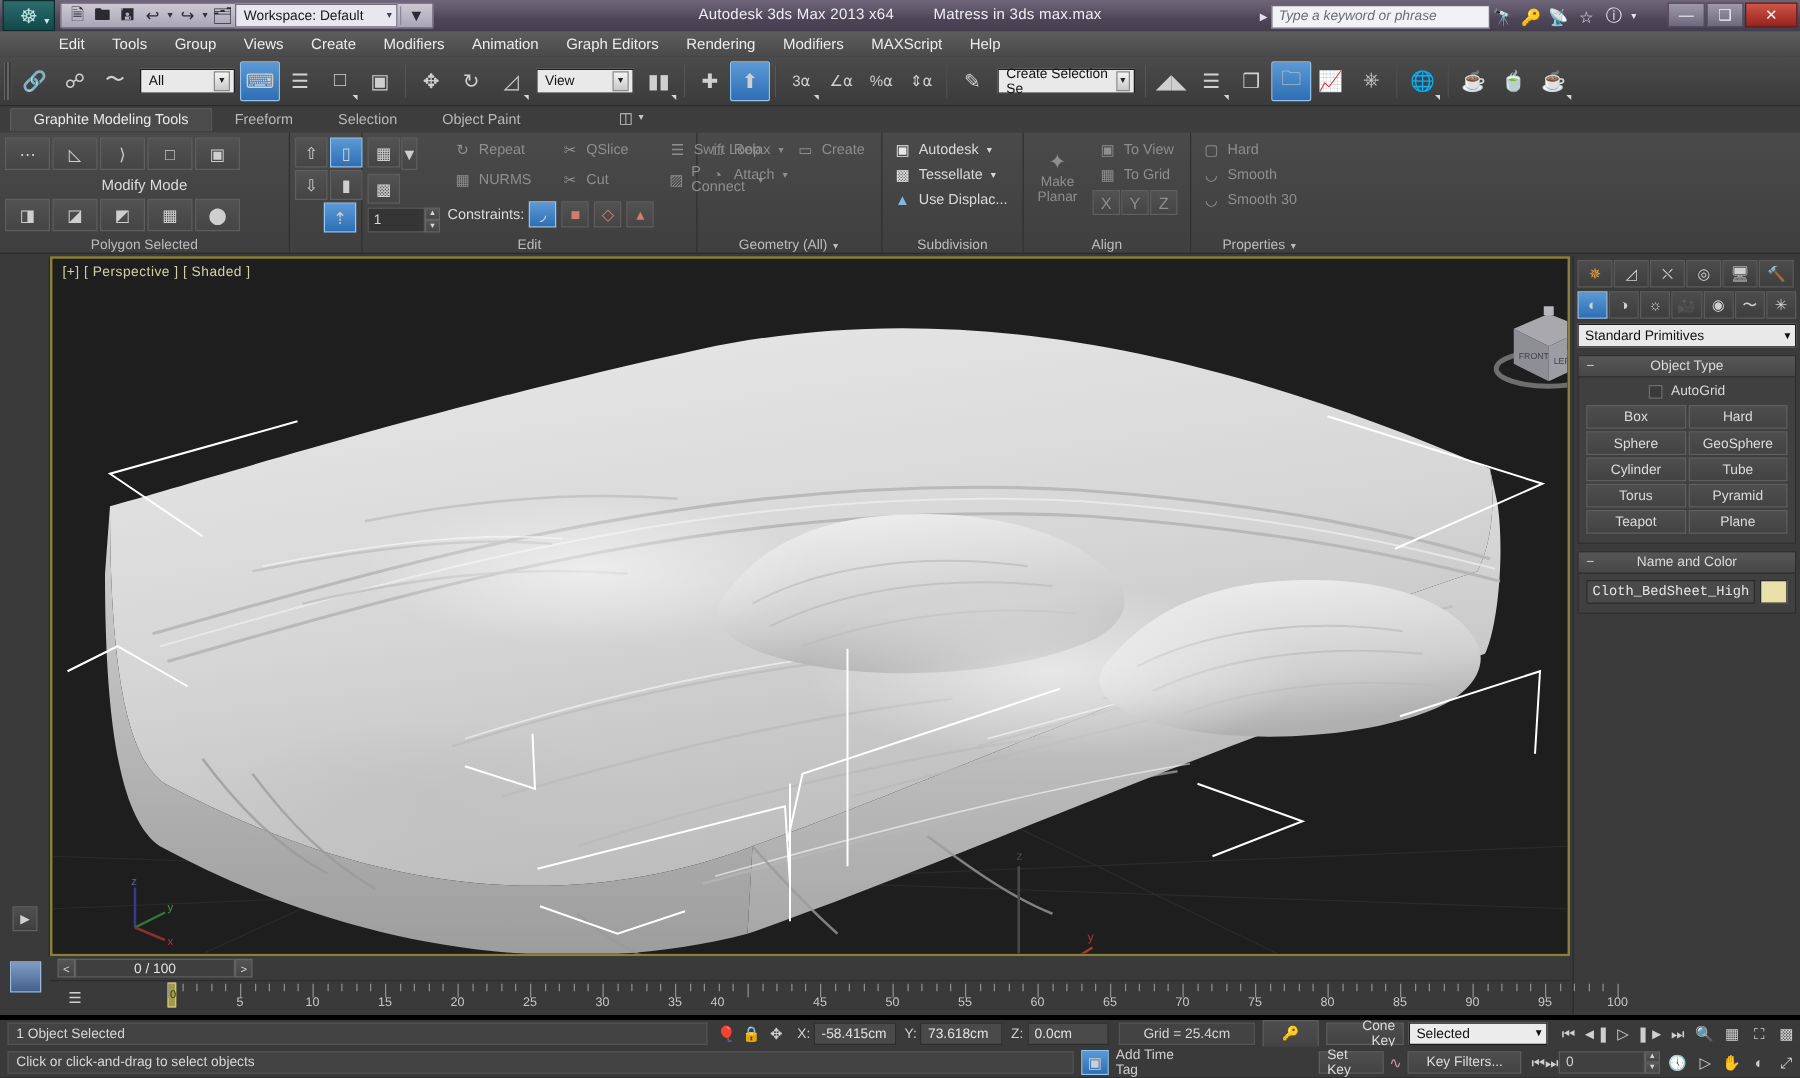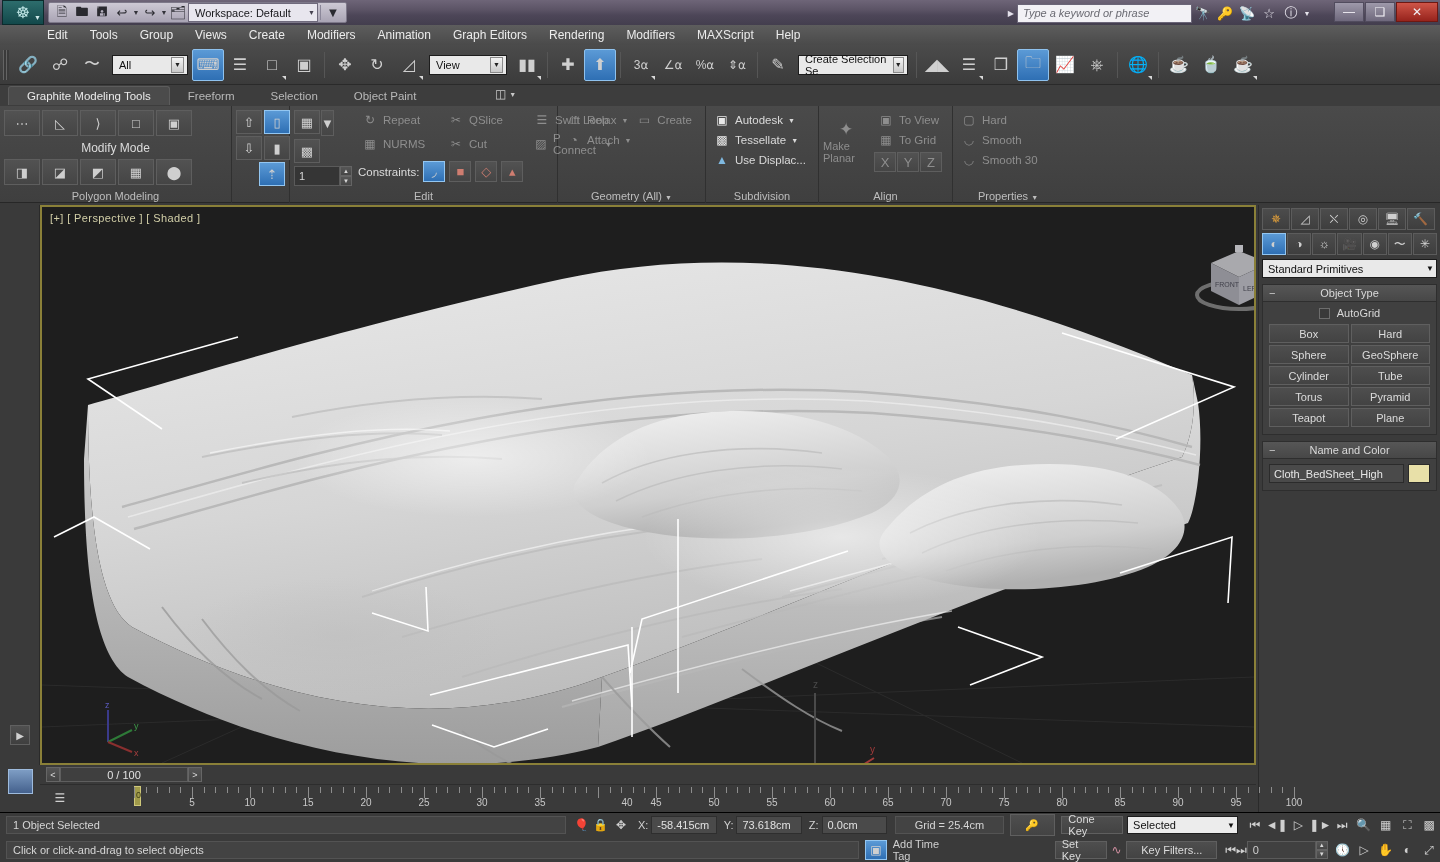--- a/index.html
+++ b/index.html
@@ -151,21 +151,21 @@
   .rollhead { height:17px; background:linear-gradient(180deg,#565656,#474747);
               display:flex; align-items:center; justify-content:center; position:relative;
               font-size:11px; color:#dadada; border-bottom:1px solid #2e2e2e;}
   .rollhead .mn { position:absolute; left:6px; font-size:11px; color:#cfcfcf; }
   .rollbody { padding:5px 6px 7px 6px; }
   .chkline { display:flex; align-items:center; gap:7px; justify-content:center; margin-bottom:5px; }
   .chk { width:11px; height:11px; background:#3a3a3a; border:1px solid #6d6d6d; }
   .grid2 { display:grid; grid-template-columns:1fr 1fr; gap:2px; }
   .objbtn { height:19px; background:linear-gradient(180deg,#4e4e4e,#434343); border:1px solid #5f5f5f;
             display:flex; align-items:center; justify-content:center; font-size:11px; color:#dcdcdc;}
-  .namerow { display:flex; gap:4px; align-items:flex-start; }
+  .namerow { display:flex; gap:4px; align-items:flex-start;font-family:Liberation Mono, monospace; }
   .namefield { flex:1; height:19px; background:#4a4a4a; border:1px solid #2b2b2b; color:#e6e6e6;
                font-size:11px; padding:0 4px; display:flex; align-items:center; }
   .swatch { width:22px; height:19px; border:1px solid #2b2b2b; }
 
   
   .timeslider { position:absolute; left:40px; top:765px; width:1216px; height:19px; background:#3a3a3a;
                 display:flex; align-items:center; }
   .tsarrow { width:14px; height:15px; background:linear-gradient(180deg,#555,#444); border:1px solid #666;
              display:flex; align-items:center; justify-content:center; font-size:9px; color:#ddd;}
   .tsfield { width:128px; height:15px; background:#3f3f3f; border:1px solid #5e5e5e; color:#e2e2e2;
@@ -179,21 +179,21 @@
   .tlabel { position:absolute; top:12px; font-size:10px; color:#c8c8c8; transform:translateX(-50%); }
   .playhead { position:absolute; top:1px; width:7px; height:20px; background:#a09a4a; border:1px solid #cfc87a; }
   .playhead span { position:absolute; left:1px; top:3px; font-size:9px; color:#3a3a14; }
   .viewcorner { position:absolute; left:0; top:765px; width:40px; height:47px; background:#3a3a3a; }
   .vcbtn { position:absolute; left:8px; top:4px; width:25px; height:25px;
            background:linear-gradient(180deg,#7e9dc4,#44618d); border:1px solid #9ebbdd; }
 
   
   .statusrow { position:absolute; left:0; width:1440px; height:25px; background:#3a3a3a; display:flex;
                align-items:center; }
-  .statusrow.r1 { top:812px; border-top:1px solid #000000; }
+  .statusrow.r1 { top:812px; border-top:4px solid #000000;text-align:right; }
   .statusrow.r2 { top:837px; height:25px; }
   .statbox { height:18px; background:#434343; border:1px solid #535353; color:#d6d6d6;
              display:flex; align-items:center; padding:0 6px; font-size:11px; }
   .coordbox { height:18px; background:#4a4a4a; border:1px solid #2e2e2e; color:#e1e1e1; font-size:11px;
               display:flex; align-items:center; padding:0 5px; width:66px; }
   .coordlbl { font-size:11px; color:#d0d0d0; margin:0 3px 0 7px; }
   .sicon { width:20px; height:20px; display:flex; align-items:center; justify-content:center;
            font-size:12px; color:#cfcfcf; }
   .keybtn { height:18px; background:linear-gradient(180deg,#4e4e4e,#434343); border:1px solid #5f5f5f;
             display:flex; align-items:center; justify-content:center; font-size:11px; color:#dcdcdc;
@@ -225,20 +225,24 @@
       <div class="qbtn">↪</div>
       <div class="mini">▼</div>
       <div class="qbtn">🗂</div>
       <div class="wsbox">
         <span>Workspace: Default</span>
         <span class="arw">▼</span>
       </div>
       <div class="sep"></div>
       <div class="qbtn">▼</div>
     </div>
+    <div class="titletext">
+      <span>Autodesk 3ds Max  2013 x64</span>
+      <span>Matress in 3ds max.max</span>
+    </div>
     <div class="searchwrap">
       <span class="dropcaret">▶</span>
       <div class="searchinput">Type a keyword or phrase</div>
       <div class="ticon">🔭</div>
       <div class="ticon">🔑</div>
       <div class="ticon">📡</div>
       <div class="ticon">☆</div>
       <div class="ticon">ⓘ</div>
       <div class="ticon" style="width:10px;font-size:7px">▼</div>
     </div>
@@ -338,21 +342,21 @@
           <div class="btnicon">▣</div>
         </div>
         <div style="text-align:center;font-size:12px;color:#dcdcdc;margin:3px 0 4px 0">Modify Mode</div>
         <div style="display:flex;gap:2px">
           <div class="btnicon">◨</div>
           <div class="btnicon">◪</div>
           <div class="btnicon">◩</div>
           <div class="btnicon">▦</div>
           <div class="btnicon">⬤</div>
         </div>
-        <div class="ptitle">Polygon Modeling</div>
+        <div class="ptitle">Polygon Selected</div>
       </div>
 
       <div class="panel" style="width:58px;border-right:1px solid #303030">
         <div style="display:flex;gap:2px;">
           <div style="display:flex;flex-direction:column;gap:2px">
             <div class="btnicon sm">⇧</div>
             <div class="btnicon sm">⇩</div>
           </div>
           <div style="display:flex;flex-direction:column;gap:2px">
             <div class="btnicon sm on">▯</div>
@@ -462,21 +466,21 @@
           <span class="gi" style="color:#7fb9e0">▲</span>
           <span>Use Displac...</span>
         </div>
         <div class="ptitle">Subdivision</div>
       </div>
 
       <div class="panel" style="width:134px">
         <div style="display:flex;gap:5px">
           <div style="display:flex;flex-direction:column;align-items:center;justify-content:center;width:46px">
             <div style="font-size:17px;color:#8e8e8e">✦</div>
-            <div style="font-size:11px;color:#8e8e8e;line-height:12px;">Make Planar</div>
+            <div style="font-size:11px;color:#8e8e8e;line-height:12px;text-align:center">Make Planar</div>
           </div>
           <div>
             <div class="txtbtn" style="min-width:68px">
               <span class="gi">▣</span>
               <span>To View</span>
             </div>
             <div class="txtbtn" style="min-width:68px">
               <span class="gi">▦</span>
               <span>To Grid</span>
             </div>
@@ -794,21 +798,21 @@
         <div class="tick" style="left: 415.2px; height: 6px;"></div>
         <div class="tick" style="left: 426.8px; height: 6px;"></div>
         <div class="tick" style="left: 438.4px; height: 6px;"></div>
         <div class="tick" style="left: 450px; height: 11px;"></div>
         <div class="tlabel" style="left: 450px;">35</div>
         <div class="tick" style="left: 461.6px; height: 6px;"></div>
         <div class="tick" style="left: 473.2px; height: 6px;"></div>
         <div class="tick" style="left: 484.8px; height: 6px;"></div>
         <div class="tick" style="left: 496.4px; height: 6px;"></div>
         <div class="tick" style="left: 508px; height: 11px;"></div>
-        <div class="tlabel" style="left: 537px;">40</div>
+        <div class="tlabel" style="left: 484px;">40</div>
         <div class="tick" style="left: 519.6px; height: 6px;"></div>
         <div class="tick" style="left: 531.2px; height: 6px;"></div>
         <div class="tick" style="left: 542.8px; height: 6px;"></div>
         <div class="tick" style="left: 554.4px; height: 6px;"></div>
         <div class="tick" style="left: 566px; height: 11px;"></div>
         <div class="tlabel" style="left: 566px;">45</div>
         <div class="tick" style="left: 577.6px; height: 6px;"></div>
         <div class="tick" style="left: 589.2px; height: 6px;"></div>
         <div class="tick" style="left: 600.8px; height: 6px;"></div>
         <div class="tick" style="left: 612.4px; height: 6px;"></div>

